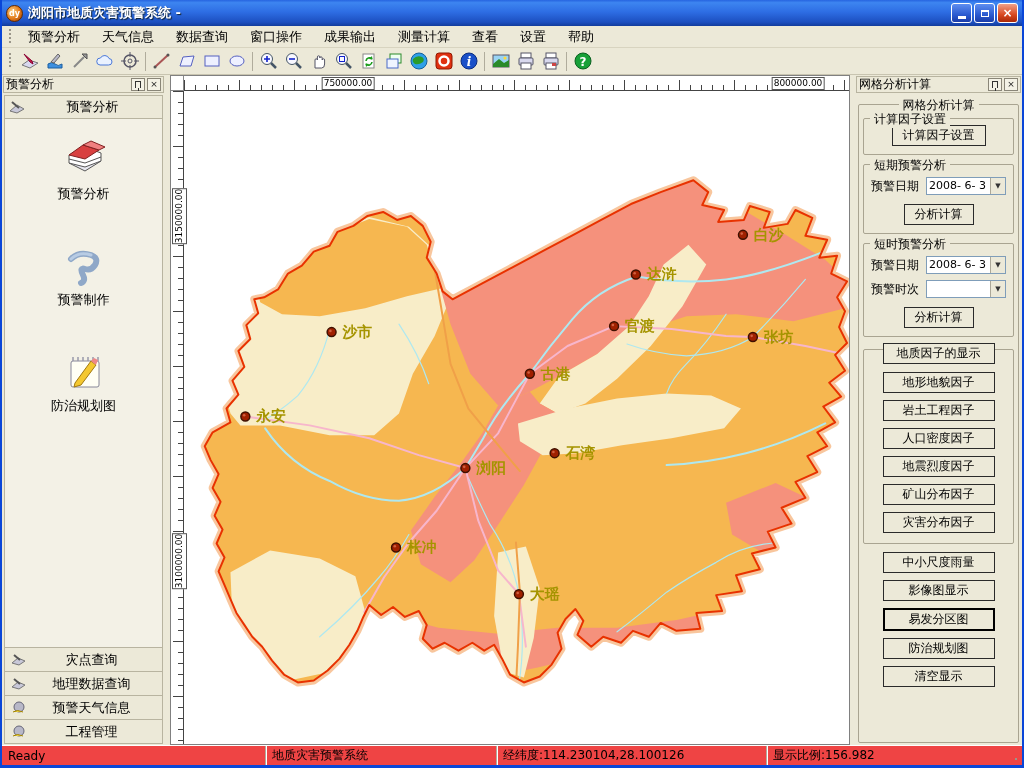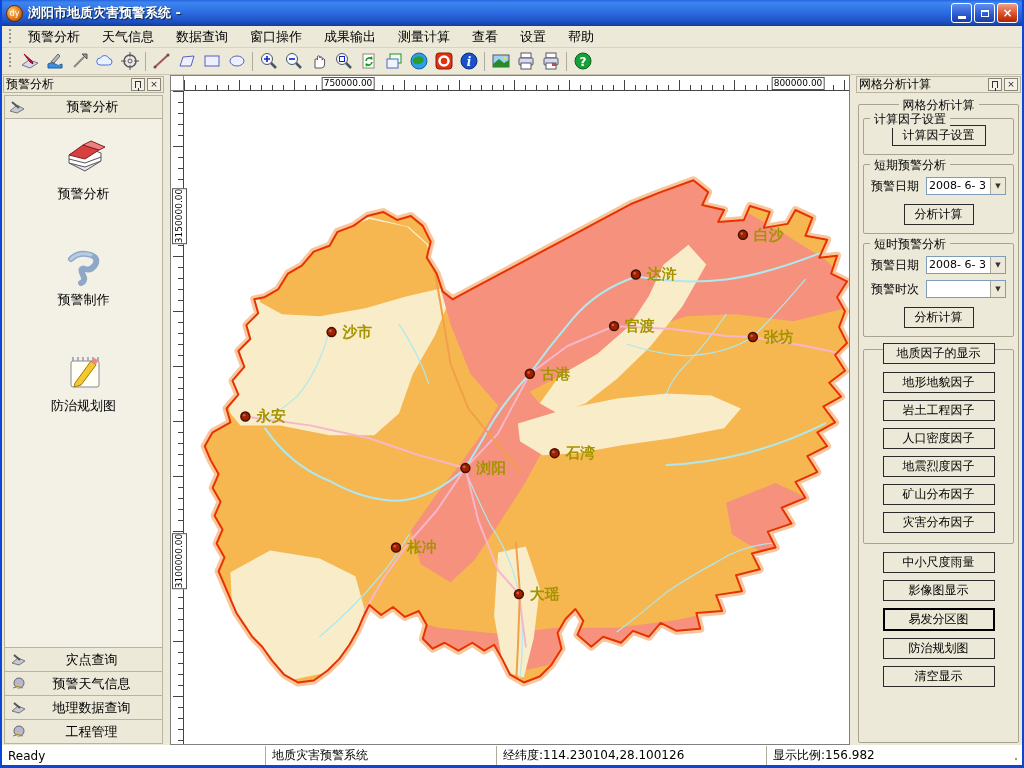--- a/index.html
+++ b/index.html
@@ -4,21 +4,21 @@
 <style>
   html,body{margin:0;padding:0;background:#555;}
   *{box-sizing:border-box;}
   body{width:1024px;height:768px;overflow:hidden;font-family:"DejaVu Sans","Liberation Sans",sans-serif;}
   .window{width:1024px;height:768px;display:flex;flex-direction:column;border-left:2px solid #0A46D8;border-right:2px solid #0A46D8;border-bottom:3px solid #0A46D8;background:#ECE9D8;}
 
   
   .titlebar{height:26px;display:flex;align-items:center;padding:0 4px;
     background:linear-gradient(180deg,#2664E0 0%,#3D85F0 10%,#2E6EE4 45%,#1C4FC0 85%,#123C9C 100%);}
   .app-icon{width:17px;height:17px;border-radius:50%;background:radial-gradient(circle at 35% 35%,#FFD080,#E07818 55%,#903808);border:1px solid #602800;margin-right:5px;flex:none;
-    color:#fff;font-size:8px;font-weight:normal;display:flex;align-items:center;justify-content:center;}
+    color:#fff;font-size:8px;font-weight:bold;display:flex;align-items:center;justify-content:center;}
   .title-text{color:#fff;font-weight:bold;font-size:13px;text-shadow:1px 1px 1px #123;flex:1;white-space:nowrap;}
   .winbtn{width:21px;height:20px;margin-left:2px;border:1px solid #fff;border-radius:3px;display:flex;align-items:center;justify-content:center;color:#fff;font-size:12px;font-weight:bold;
     background:linear-gradient(180deg,#5E8EF0,#2A5AD0 60%,#1A3CA8);}
   .winbtn.close{background:linear-gradient(180deg,#F0A088,#D84820 60%,#A82808);}
   .glyph-min{width:8px;height:3px;background:#fff;margin-top:9px;}
   .glyph-restore{width:8px;height:7px;border:1px solid #fff;border-top:2px solid #fff;}
 
   
   .menubar{height:22px;display:flex;align-items:center;background:#ECE9D8;border-bottom:1px solid #D8D4C0;padding-left:2px;}
   .grip{width:5px;height:16px;margin:0 4px;background-image:repeating-linear-gradient(180deg,#9a968a 0 2px,transparent 2px 4px);background-size:2px 100%;background-repeat:no-repeat;background-position:1px 0;}
@@ -101,21 +101,21 @@
   .zone-salmon{fill:var(--salmon);}
   .zone-amber{fill:var(--amber);}
   .zone-cream{fill:var(--cream);}
   .river{stroke:var(--river);stroke-width:2;fill:none;stroke-linecap:round;}
   .river.thin{stroke-width:1.2;}
   .road{stroke:var(--road);stroke-width:2;fill:none;stroke-linecap:round;stroke-linejoin:round;}
   .road2{stroke:var(--road2);stroke-width:2;fill:none;stroke-linecap:round;stroke-linejoin:round;}
   .town-label{font-family:"DejaVu Sans",sans-serif;font-size:15px;font-weight:bold;fill:var(--label);}
 
   
-  .statusbar{height:20px;flex:none;background:#ffffff;display:flex;align-items:flex-end;font-size:12px;border-top:1px solid #fff;}
+  .statusbar{height:20px;flex:none;background:#ef4444;display:flex;align-items:flex-end;font-size:12px;border-top:1px solid #fff;}
   .sb-cell{height:100%;display:flex;align-items:center;padding:0 6px;border-left:1px solid #B0AC9C;box-shadow:inset 1px 0 0 #fff;white-space:nowrap;overflow:hidden;}
   .sb-cell:first-child{border-left:none;box-shadow:none;}
   .sb-0{width:263px;}
   .sb-1{width:231px;}
   .sb-2{width:270px;}
   .sb-3{width:205px;}
   .sb-grip{flex:1;height:100%;background-image:radial-gradient(#9a968a 1px,transparent 1px);background-size:4px 4px;background-position:right bottom;background-repeat:no-repeat;background-size:12px 12px;}
 </style>
 </head>
 <body>
@@ -343,31 +343,31 @@
         <div class="lp-bottom">
           <div class="lp-bar">
             <svg width="16" height="13">
                 <path d="M1 10 L7 5 L14 8 L8 12 Z" fill="#C8C8D8" stroke="#777"></path>
                 <path d="M3 2 L9 7" stroke="#555" stroke-width="2"></path>
               </svg>
             <span class="bar-text">灾点查询</span>
           </div>
           <div class="lp-bar">
             <svg width="16" height="13">
+                <path d="M1 10 L7 5 L14 8 L8 12 Z" fill="#C8C8D8" stroke="#777"></path>
+                <path d="M3 2 L9 7" stroke="#555" stroke-width="2"></path>
+              </svg>
+            <span class="bar-text">地理数据查询</span>
+          </div>
+          <div class="lp-bar">
+            <svg width="16" height="13">
                 <circle cx="8" cy="6" r="5" fill="#B8B8C8" stroke="#667"></circle>
                 <path d="M2 11 Q6 8 12 11" fill="#E8D040" stroke="#A08000"></path>
               </svg>
             <span class="bar-text">预警天气信息</span>
-          </div>
-          <div class="lp-bar">
-            <svg width="16" height="13">
-                <path d="M1 10 L7 5 L14 8 L8 12 Z" fill="#C8C8D8" stroke="#777"></path>
-                <path d="M3 2 L9 7" stroke="#555" stroke-width="2"></path>
-              </svg>
-            <span class="bar-text">地理数据查询</span>
           </div>
           <div class="lp-bar">
             <svg width="16" height="13">
                 <circle cx="8" cy="6" r="5" fill="#B8B8C8" stroke="#667"></circle>
                 <path d="M2 11 Q6 8 12 11" fill="#E8D040" stroke="#A08000"></path>
               </svg>
             <span class="bar-text">工程管理</span>
           </div>
         </div>
       </div>

